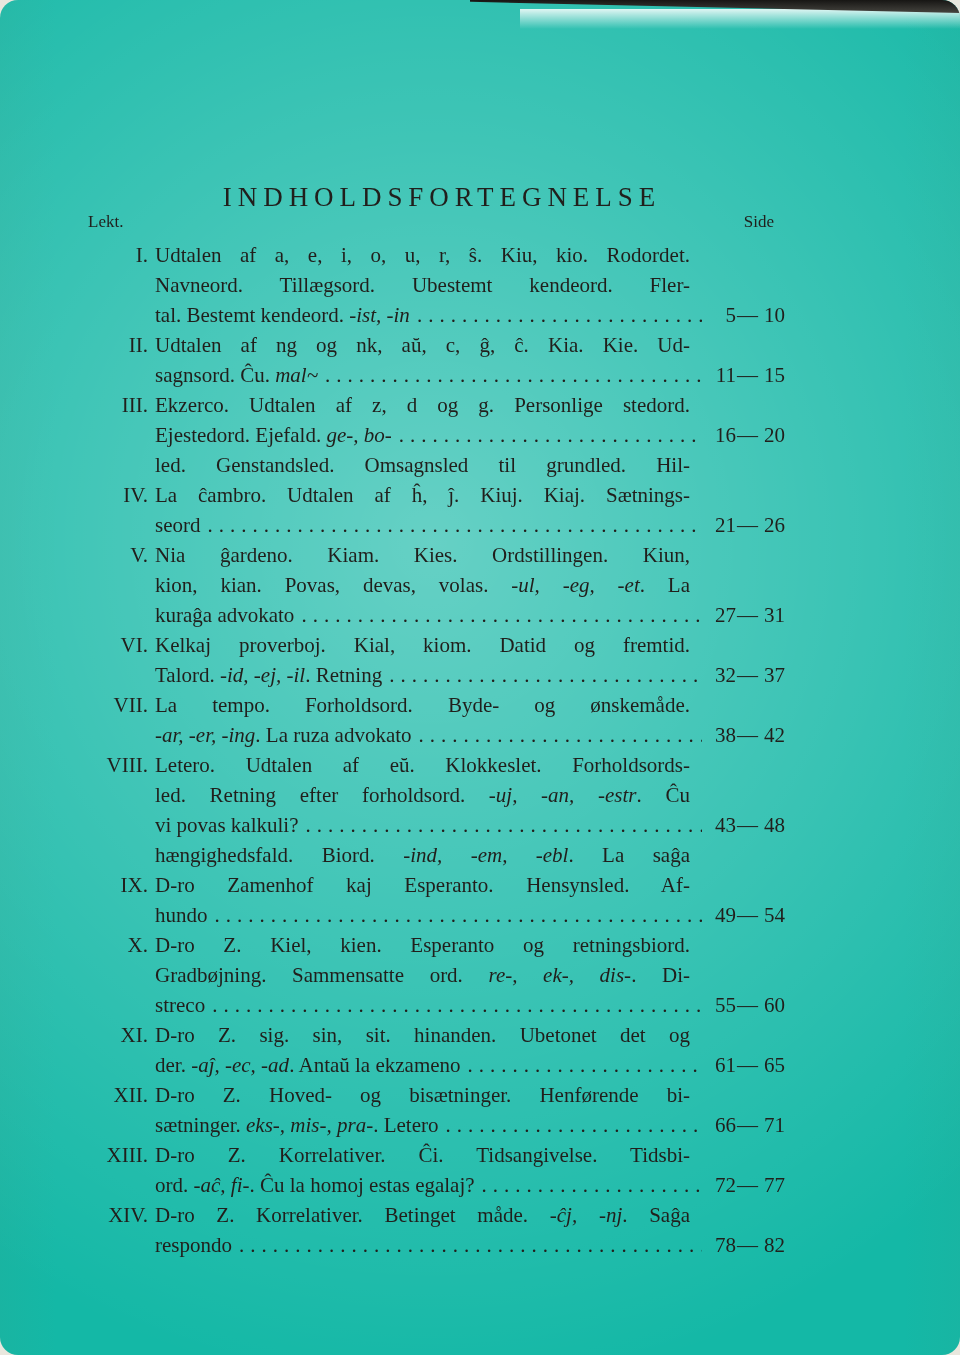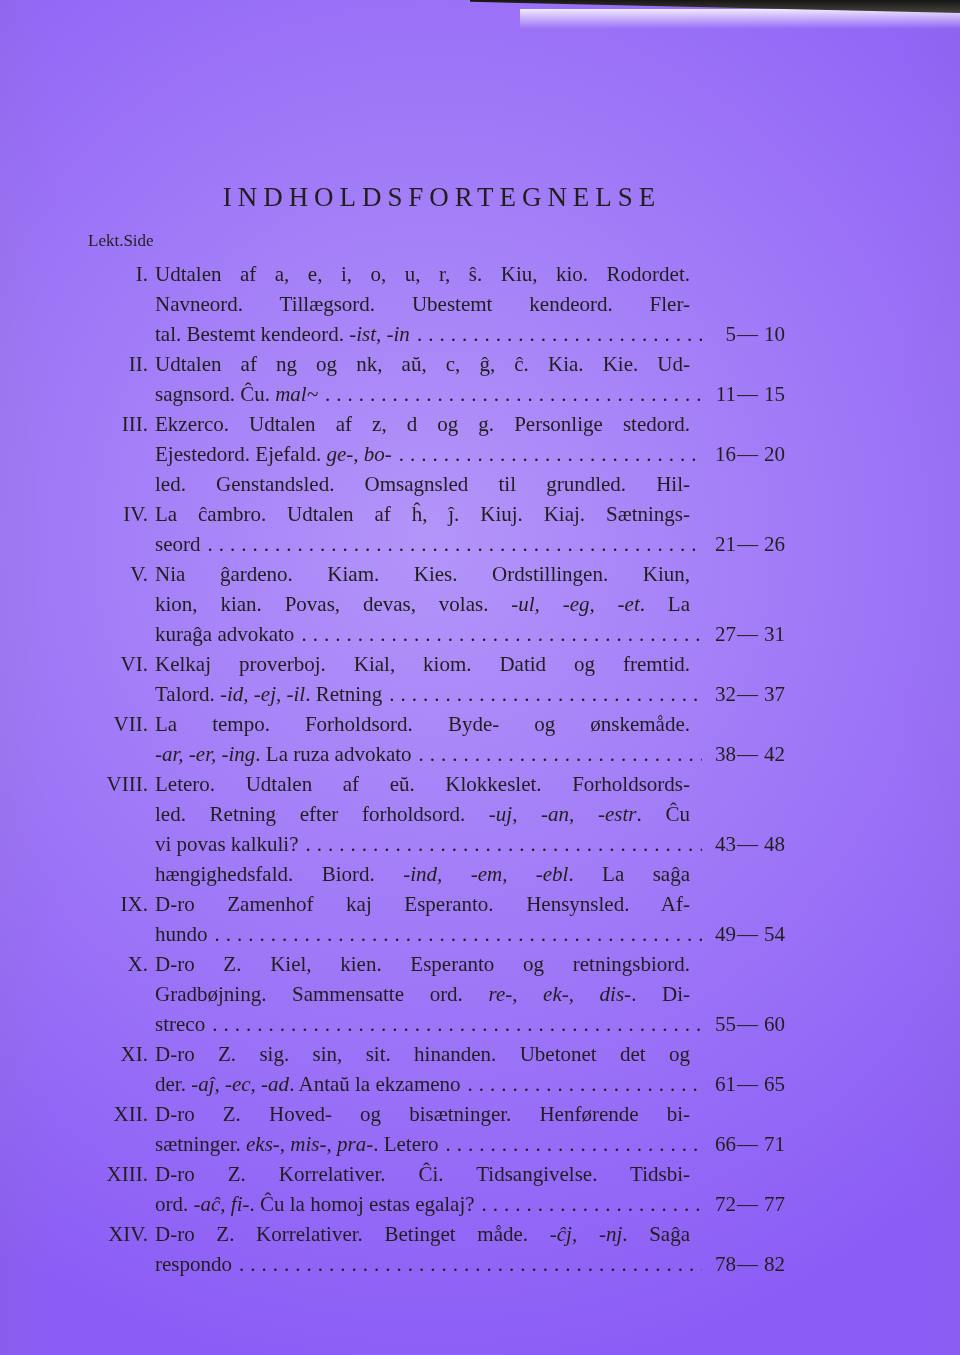--- a/index.html
+++ b/index.html
@@ -47,21 +47,21 @@
     margin-top: 184px;
     text-align: center;
     font-size: 27px;
     line-height: 27px;
     letter-spacing: 0.22em;
     padding-left: 0.22em; 
     white-space: nowrap;
   }
   .cols {
     display: flex;
-    margin-top: 19px;
+    justify-content: space-between;
     font-size: 17px;
     line-height: 22px;
   }
   .col-side { padding-right: 16px; }
   .toc {
     margin-top: 7px;
     font-size: 21px;
   }
   .row {
     display: flex;
@@ -102,21 +102,21 @@
     display: flex;
     align-items: baseline;
   }
   .p-from { width: 26px; text-align: right; }
   .p-sep  { padding: 0 1px; }
   .p-to   { width: 31px; text-align: center; }
 </style>
 </head>
 <body>
 
-<div class="sheet" style="background: #8b5cf6; color: rgb(33, 31, 28);">
+<div class="sheet" style="background: #14b8a6; color: rgb(33, 31, 28); border-radius: 18px;">
   <div class="scan-wedge" style="background: linear-gradient(rgb(23, 22, 20), rgb(69, 68, 63));"></div>
   <div class="scan-wedge-glow"></div>
 
   <div class="content">
     <div class="page-title">INDHOLDSFORTEGNELSE</div>
 
     <div class="cols">
       <span class="col-lekt">Lekt.</span>
       <span class="col-side">Side</span>
     </div>

